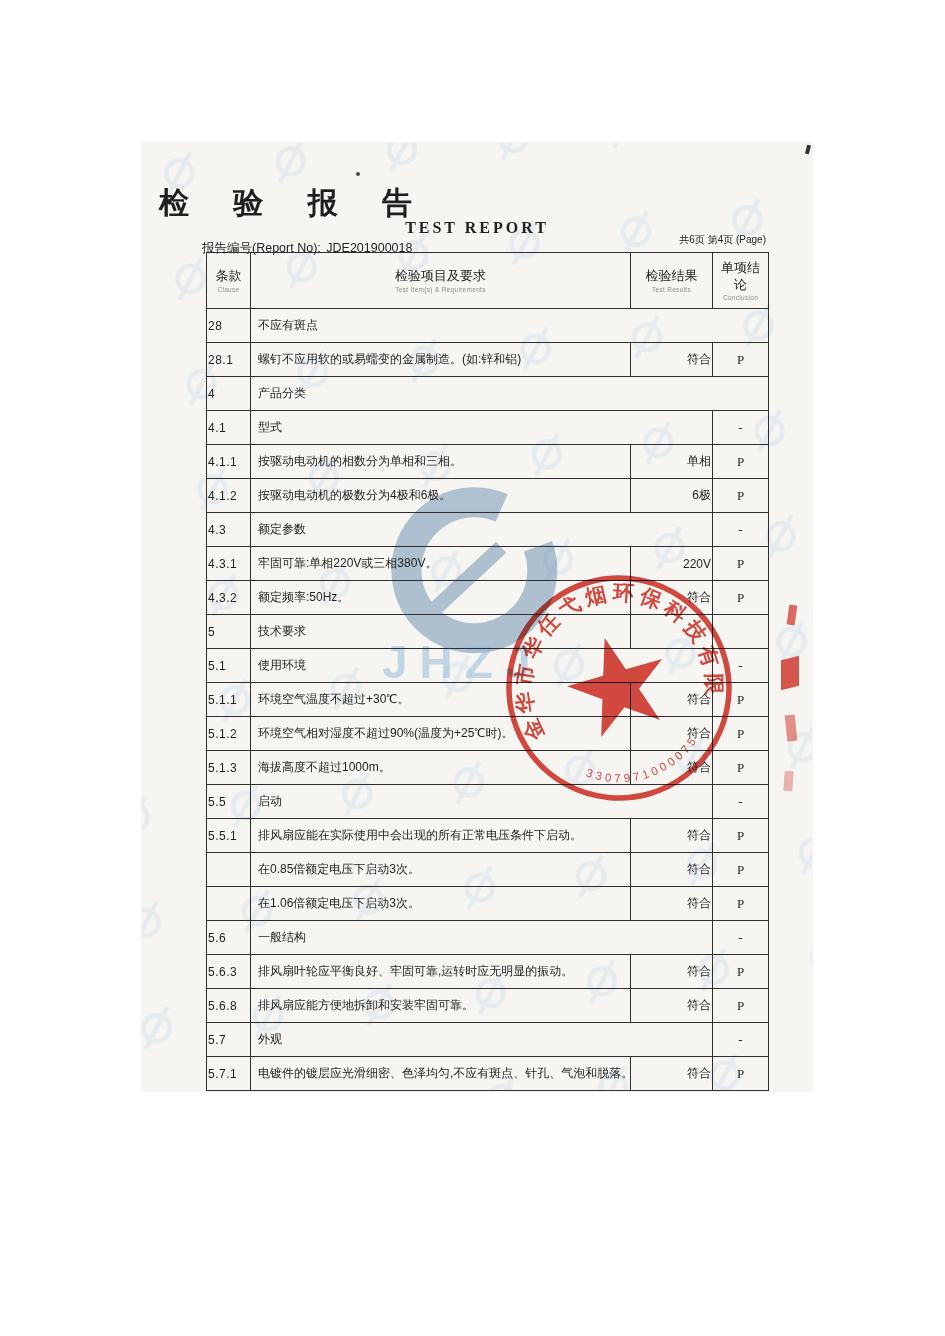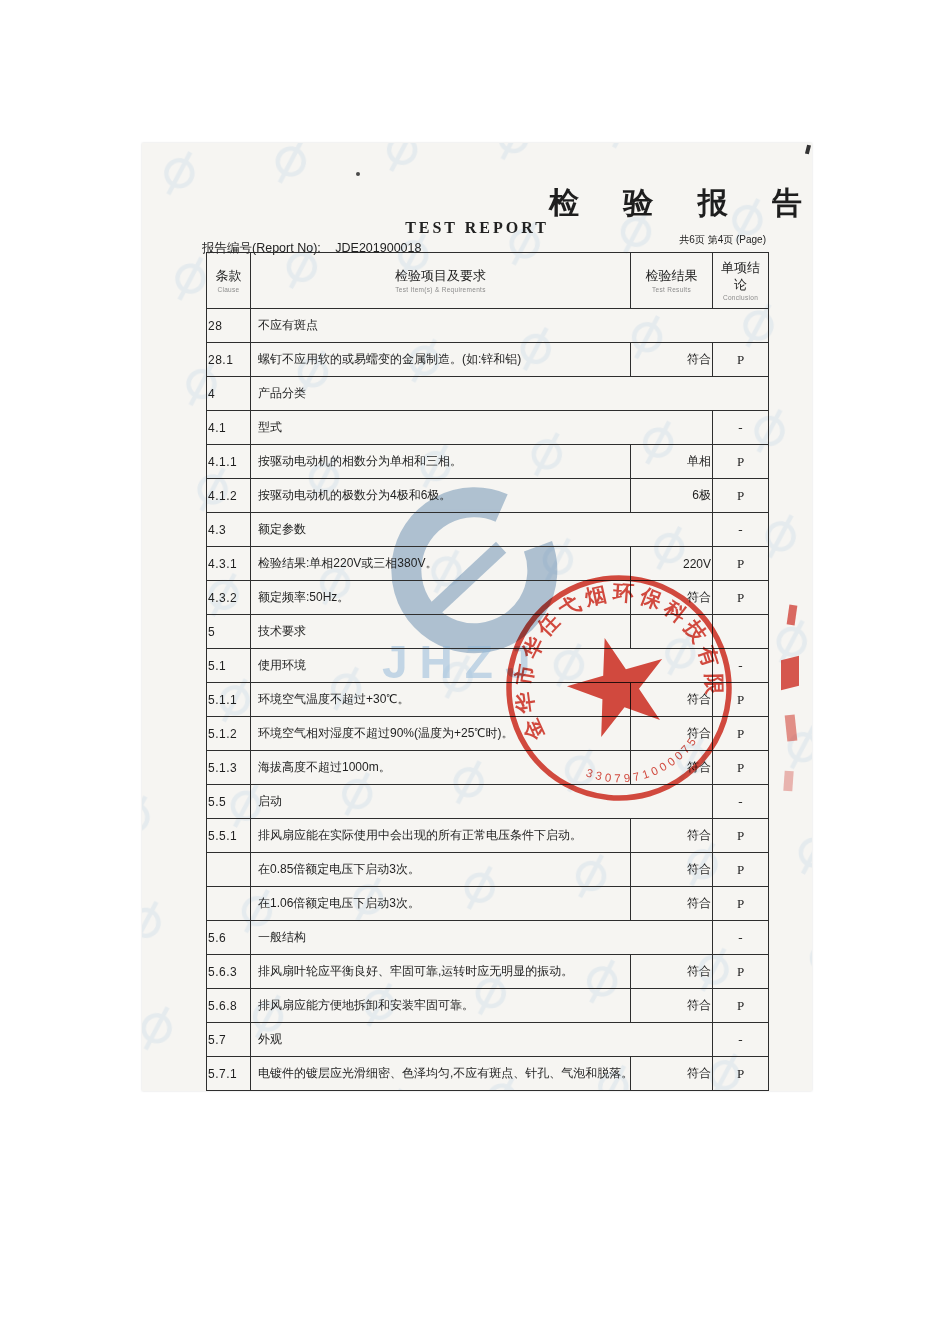--- a/index.html
+++ b/index.html
@@ -4,21 +4,21 @@
 <style>
   html,body{margin:0;padding:0;}
   body{width:945px;height:1336px;background:#ffffff;position:relative;
        font-family:"Liberation Sans",sans-serif;color:#2b2b2b;overflow:hidden;}
   .paper{position:absolute;left:142px;top:143px;width:670px;height:948px;
          background:#f6f5f2;box-shadow:0 0 2px rgba(0,0,0,.15);}
   .wm-layer{position:absolute;left:0;top:0;z-index:1;pointer-events:none;}
   .wm-letters{position:absolute;left:240px;top:492px;z-index:1;
               font-size:46px;font-weight:bold;letter-spacing:12px;
               color:rgba(141,182,216,.50);font-family:"Liberation Sans",sans-serif;}
-  .doc-title{position:absolute;left:0;top:40px;width:100%;text-align:right;z-index:2;
+  .doc-title{position:absolute;left:17px;top:40px;width:100%;text-align:left;z-index:2;
              font-size:30px;font-weight:bold;letter-spacing:10px;word-spacing:16px;color:#1e1e1e;}
   .doc-subtitle{position:absolute;left:0;top:76px;width:100%;text-align:center;z-index:2;
              font-family:"Liberation Serif",serif;font-weight:bold;font-size:16px;letter-spacing:3px;color:#222;}
   .meta-left{position:absolute;left:60px;top:97px;z-index:2;font-size:12.5px;color:#232323;}
   .meta-right{position:absolute;right:46px;top:90px;z-index:2;font-size:10px;color:#232323;}
   table.report{position:absolute;left:64px;top:109px;z-index:2;border-collapse:collapse;
                table-layout:fixed;width:562px;background:transparent;}
   table.report th,table.report td{border:1.4px solid #2e2e2e;overflow:hidden;}
   col.w-clause{width:44px;} col.w-item{width:380px;} col.w-result{width:82px;} col.w-concl{width:56px;}
   th.h-cell{padding:3px 2px;font-weight:normal;vertical-align:middle;}
@@ -59,21 +59,21 @@
       <path d="M -60 36 L 34 -16" stroke-width="15"></path>
     </g>
   </svg>
 
   <div class="wm-letters">JHZJ</div>
 
   <div class="doc-title">检 验 报 告</div>
   <div class="doc-subtitle">TEST REPORT</div>
   <div class="meta-left">
     <span>报告编号(Report No):</span>
-    <span style="margin-left:11px;">JDE201900018</span>
+    <span style="margin-left:2px;">JDE201900018</span>
   </div>
   <div class="meta-right">共6页 第4页 (Page)</div>
 
   <table class="report">
     <colgroup>
       <col class="w-clause">
         <col class="w-item">
         <col class="w-result">
         <col class="w-concl">
     </colgroup>
@@ -129,21 +129,21 @@
           <td class="c-result">6极</td>
           <td class="c-concl">P</td>
         </tr>
         <tr>
           <td class="c-clause">4.3</td>
           <td class="c-item" colspan="2">额定参数</td>
           <td class="c-concl">-</td>
         </tr>
         <tr>
           <td class="c-clause">4.3.1</td>
-          <td class="c-item">检验结果:单相220V或三相380V。</td>
+          <td class="c-item">牢固可靠:单相220V或三相380V。</td>
           <td class="c-result">220V</td>
           <td class="c-concl">P</td>
         </tr>
         <tr>
           <td class="c-clause">4.3.2</td>
           <td class="c-item">额定频率:50Hz。</td>
           <td class="c-result">符合</td>
           <td class="c-concl">P</td>
         </tr>
         <tr>

